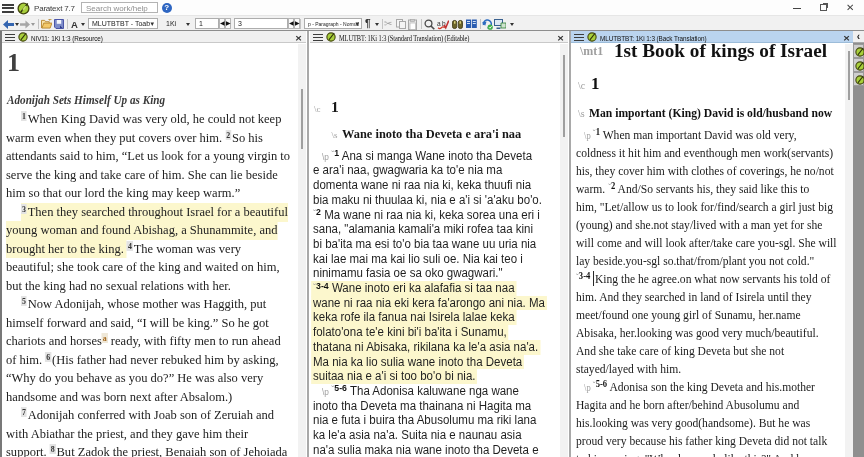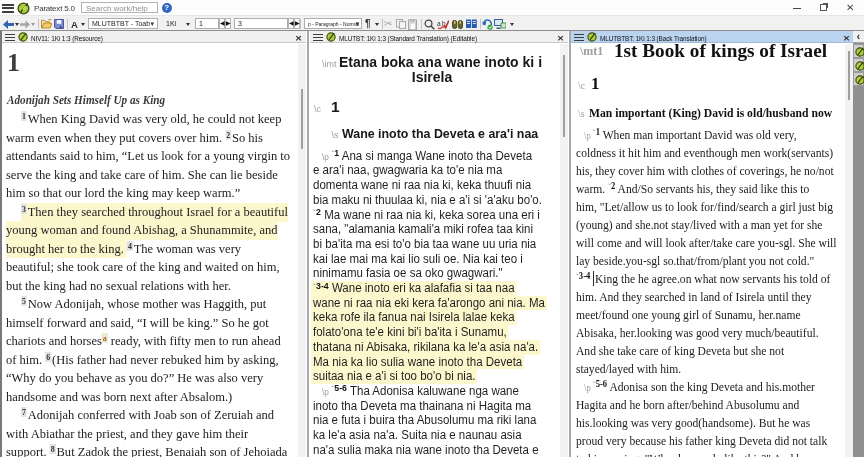--- a/index.html
+++ b/index.html
@@ -45,21 +45,21 @@
   <div class="ham" style="left:2px;top:4px;">
         <i style="width:12px;height:1.8px"></i>
         <i style="width:12px;height:1.8px"></i>
         <i style="width:12px;height:1.8px"></i>
       </div>
   <svg class="abs" style="left:17px;top:1.5px" width="13" height="13" viewBox="0 0 16 16">
         <circle cx="8" cy="8" r="6.6" fill="#a8cf3b" stroke="#45490f" stroke-width="1.7"></circle>
         <path d="M13.2,1.6 L4.6,12.6" stroke="#2e3308" stroke-width="1.6" fill="none"></path>
         <path d="M11.5,4.5 Q8,4.5 6.5,10.5 Q10.8,9.5 11.5,4.5" fill="#c6e06e"></path>
       </svg>
-  <div class="abs" style="left:34px;top:4px;font-size:8px;letter-spacing:-0.2px;color:#3a3a3a;">Paratext 5.0</div>
+  <div class="abs" style="left:34px;top:4px;font-size:8px;letter-spacing:-0.2px;color:#3a3a3a;">Paratext 7.7</div>
   <div class="abs" style="left:81px;top:2px;width:77px;height:11px;border:1px solid #b3b3b3;background:#fff;font-size:8px;color:#8f8f8f;line-height:9px;padding:1px 0 0 4px;">Search work/help</div>
   <div class="abs" style="left:161.5px;top:2.5px;width:10.5px;height:10.5px;border-radius:50%;background:#2e66c2;color:#fff;font-size:8px;font-weight:bold;text-align:center;line-height:10.5px;">?</div>
 
   <div class="abs" style="left:793px;top:7.5px;width:8px;height:1.2px;background:#444;"></div>
   <div class="abs" style="left:820px;top:4px;width:6.5px;height:6.5px;border:1.1px solid #555;background:#fdfdfd;"></div>
   <div class="abs" style="left:822.5px;top:2.5px;width:5.5px;height:5.5px;border-top:1.1px solid #555;border-right:1.1px solid #555;"></div>
   <div class="abs" style="left:846px;top:3px;font-size:10px;color:#444;line-height:10px;">✕</div>
 </div>
 
 <div id="toolbar">
@@ -190,40 +190,38 @@
   <div class="lt" style="top:338.2px;">“Why do you behave as you do?” He was also very</div>
   <div class="lt" style="top:356.7px;">handsome and was born next after Absalom.)</div>
   <div class="lt" style="left:19px;top:375.2px;"><span class="lv">7</span>Adonijah conferred with Joab son of Zeruiah and</div>
   <div class="lt" style="top:393.7px;">with Abiathar the priest, and they gave him their</div>
   <div class="lt" style="top:412.2px;">support. <span class="lv">8</span>But Zadok the priest, Benaiah son of Jehoiada</div>
 </div>
 <div class="abs" style="left:306px;top:0;width:4px;height:426px;background:#fff;">
         <div class="abs" style="left:1px;width:2px;height:426px;background:#a9a9a9;"></div>
       </div>
 
-<div class="abs" style="left:310px;top:0;width:272px;height:426px;background:#fff;overflow:hidden;">
+<div class="abs" style="left:310px;top:0;width:272px;height:426px;background:#fff;overflow:hidden;font-family:Liberation Serif, serif;">
   <div class="ptitle">
           <div class="ham" style="left:3px;top:3px;">
             <i style="width:10px;height:1.4px"></i>
             <i style="width:10px;height:1.4px"></i>
             <i style="width:10px;height:1.4px"></i>
           </div>
   <svg class="abs" style="left:16px;top:1px" width="10" height="10" viewBox="0 0 16 16">
             <circle cx="8" cy="8" r="6.6" fill="#a8cf3b" stroke="#45490f" stroke-width="1.8"></circle>
             <path d="M13.2,1.6 L4.6,12.6" stroke="#2e3308" stroke-width="1.8" fill="none"></path>
           </svg>
   <div class="ptxt">MLUTBT: 1Ki 1:3 (Standard Translation) (Editable)</div>
   <div class="px" style="left:247px;">✕</div>
         </div>
   <div class="track" style="left:250px;width:8px;">
           <div class="thumb" style="left:2.5px;top:11px;height:82px;"></div>
         </div>
 
-  <div class="abs" style="left:4px;top:23px;width:236px;text-align:center;font-size:14px;font-weight:bold;color:#181818;line-height:16px;"><span class="mk" style="font-weight:normal;">\imt </span>Etana boka ana wane inoto ki i</div>
-  <div class="abs" style="left:4px;top:37.8px;width:236px;text-align:center;font-size:14px;font-weight:bold;color:#181818;line-height:16px;">Isirela</div>
   <div class="abs mk" style="left:4px;top:72.6px;">\c</div>
   <div class="abs" style="left:21px;top:68.4px;font-size:15.5px;font-weight:bold;color:#181818;line-height:16px;">1</div>
   <div class="abs mk" style="left:21.5px;top:98.5px;">\s</div>
   <div class="abs" style="left:32px;top:95.7px;font-size:12px;font-weight:bold;color:#181818;line-height:14px;white-space:nowrap;transform:scaleX(1.034);transform-origin:0 0;">Wane inoto tha Deveta e ara'i naa</div>
 </div>
 <div class="abs" style="left:568px;top:0;width:4px;height:426px;background:#fff;">
         <div class="abs" style="left:1px;width:2px;height:426px;background:#a9a9a9;"></div>
       </div>
 
 <div class="mt" style="left:322px;top:117.7px;"><span class="mk">\p </span><span class="vm">ˇ</span><span class="mv">1</span> Ana si manga Wane inoto tha Deveta</div>

